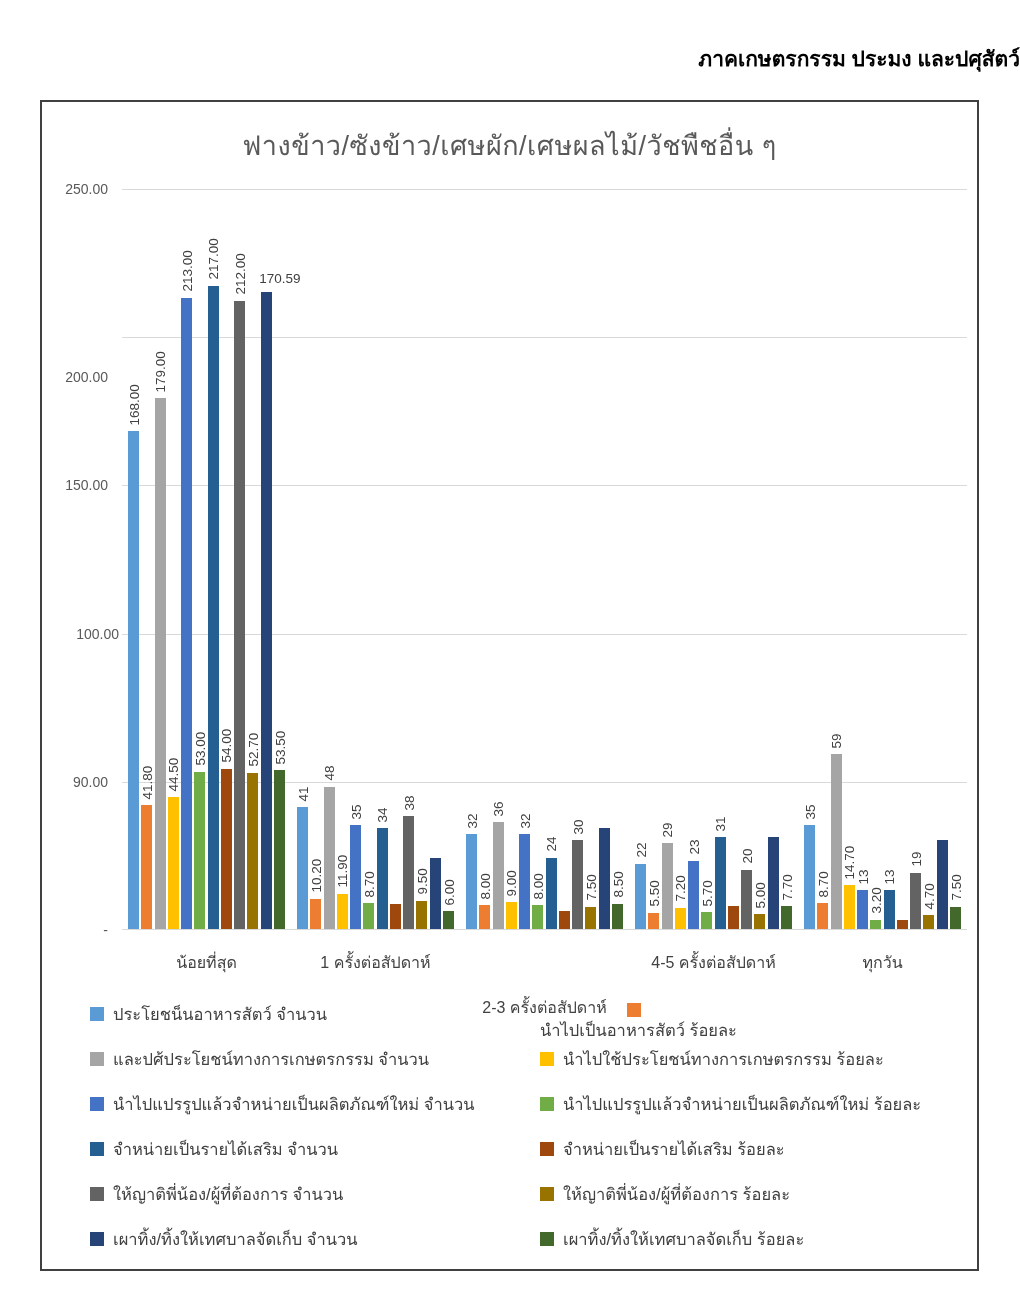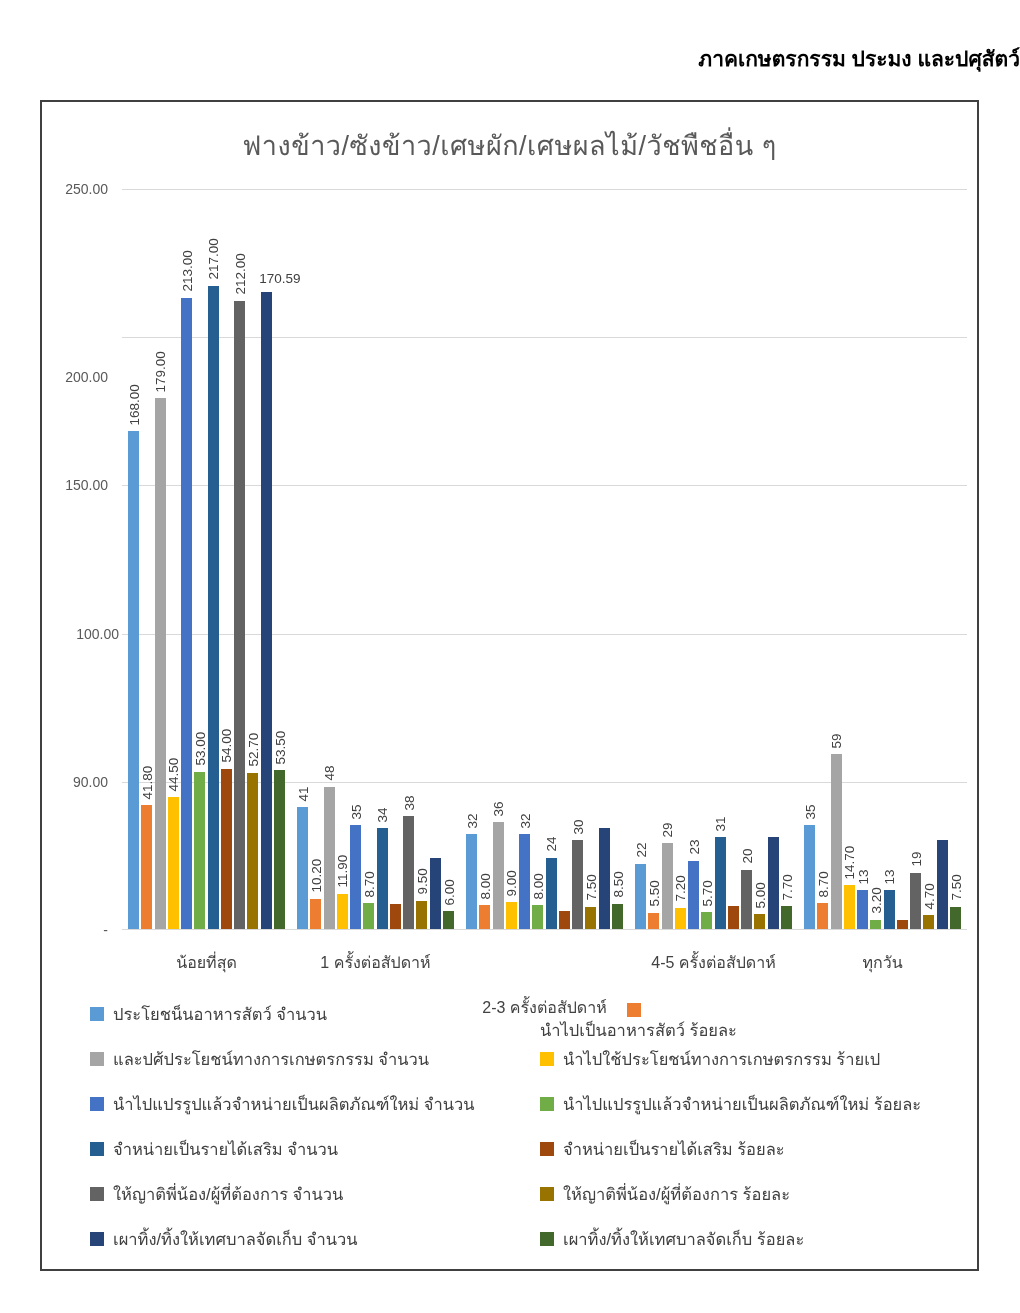--- a/index.html
+++ b/index.html
@@ -190,21 +190,21 @@
       <div class="legend-item" style="left: 498px; top: 901px; flex-direction: column;">
         <span class="legend-swatch" style="background: rgb(237, 125, 49);"></span>
         <span class="legend-label">นำไปเป็นอาหารสัตว์ ร้อยละ</span>
       </div>
       <div class="legend-item" style="left: 48px; top: 946px;">
         <span class="legend-swatch" style="background: rgb(165, 165, 165);"></span>
         <span class="legend-label">และปศ้ประโยชน์ทางการเกษตรกรรม จำนวน</span>
       </div>
       <div class="legend-item" style="left: 498px; top: 946px;">
         <span class="legend-swatch" style="background: rgb(255, 192, 0);"></span>
-        <span class="legend-label">นำไปใช้ประโยชน์ทางการเกษตรกรรม ร้ายเป</span>
+        <span class="legend-label">นำไปใช้ประโยชน์ทางการเกษตรกรรม ร้อยละ</span>
       </div>
       <div class="legend-item" style="left: 48px; top: 991px;">
         <span class="legend-swatch" style="background: rgb(68, 114, 196);"></span>
         <span class="legend-label">นำไปแปรรูปแล้วจำหน่ายเป็นผลิตภัณฑ์ใหม่ จำนวน</span>
       </div>
       <div class="legend-item" style="left: 498px; top: 991px;">
         <span class="legend-swatch" style="background: rgb(112, 173, 71);"></span>
         <span class="legend-label">นำไปแปรรูปแล้วจำหน่ายเป็นผลิตภัณฑ์ใหม่ ร้อยละ</span>
       </div>
       <div class="legend-item" style="left: 48px; top: 1036px;">

